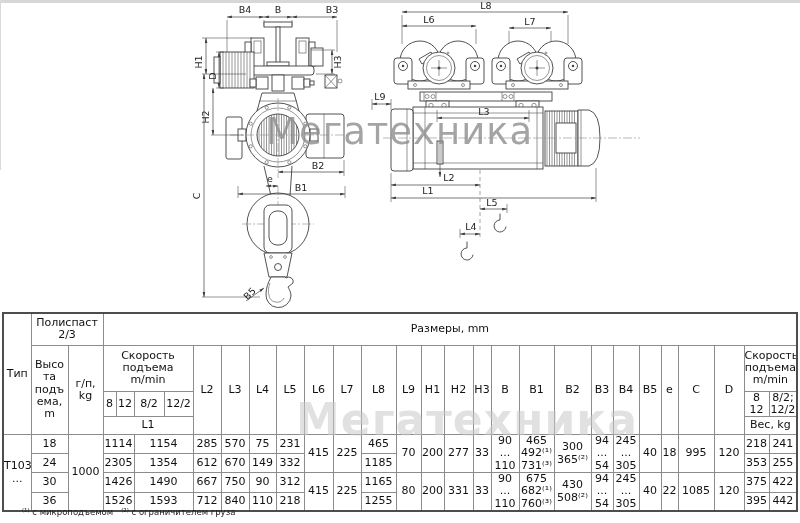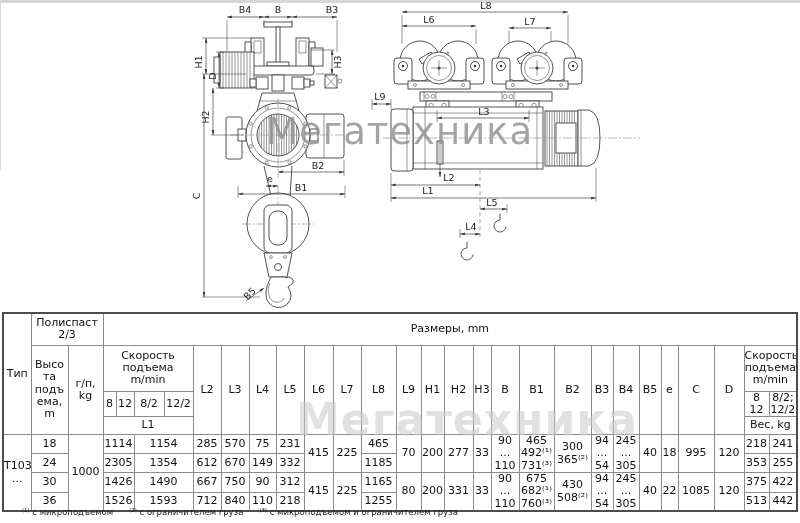--- a/index.html
+++ b/index.html
@@ -20,21 +20,21 @@
   .spec td,.spec th{
     border:1px solid #8c8c8c;text-align:center;vertical-align:middle;
     font-weight:normal;font-size:11px;line-height:1.12;padding:0;overflow:hidden;
   }
   .pre{white-space:pre-line;}
   .sm{font-size:10px;white-space:pre-line;line-height:1.05;}
   .h10{font-size:10.5px;}
   .h9{font-size:9px;white-space:pre-line;line-height:1.1;}
   .h8{font-size:8.5px;white-space:pre-line;line-height:1.15;}
   .footnotes{
-    position:absolute;top:507px;left:22px;display:flex;gap:16px;
+    position:absolute;top:507px;left:22px;display:flex;gap:8px;
     font-size:8.5px;color:#222;z-index:3;white-space:nowrap;
   }
   
   .ln{stroke:#3f3f3f;stroke-width:0.9;fill:none;}
   .fw{stroke:#3f3f3f;stroke-width:0.9;fill:#fff;}
   .thin{stroke:#3f3f3f;stroke-width:0.55;fill:none;}
   .dim{stroke:#3f3f3f;stroke-width:0.7;fill:none;}
   .cl{stroke:#8a8a8a;stroke-width:0.6;fill:none;stroke-dasharray:9 2 2 2;}
   .dash{stroke:#6a6a6a;stroke-width:0.6;fill:none;stroke-dasharray:4 3;}
   text.lbl{font-size:9.5px;fill:#222;font-family:"DejaVu Sans","Liberation Sans",sans-serif;}
@@ -545,23 +545,22 @@
   </tr>
   <tr style="height:18px">
     <td>36</td>
     <td colspan="2">1526</td>
     <td colspan="2">1593</td>
     <td>712</td>
     <td>840</td>
     <td>110</td>
     <td>218</td>
     <td>1255</td>
-    <td>513</td>
+    <td>395</td>
     <td>442</td>
   </tr>
 </tbody>
   </table>
 
 <div class="footnotes">
   <span>⁽¹⁾ с микроподъемом</span>
   <span>⁽²⁾ с ограничителем груза</span>
-  <span>⁽³⁾ с микроподъемом и ограничителем груза</span>
 </div>
 
 </body></html>

